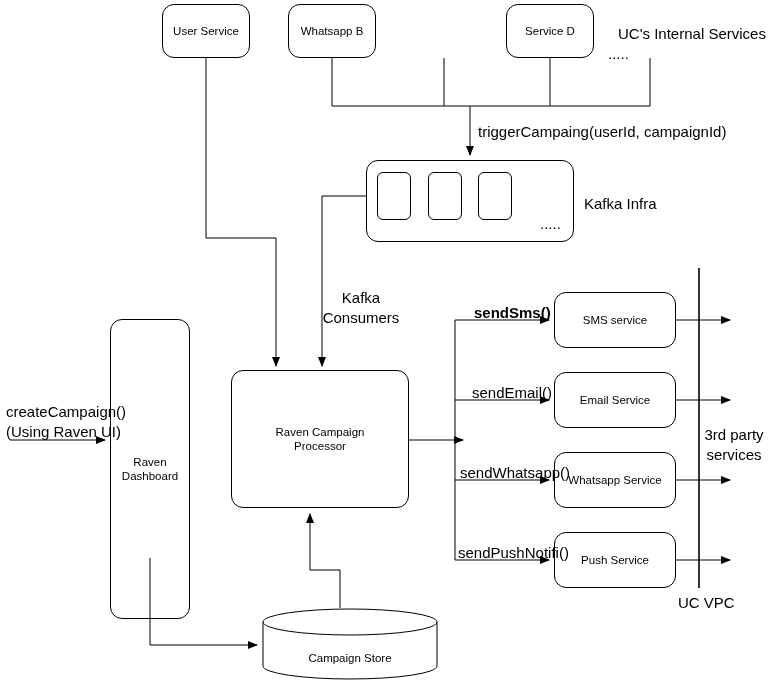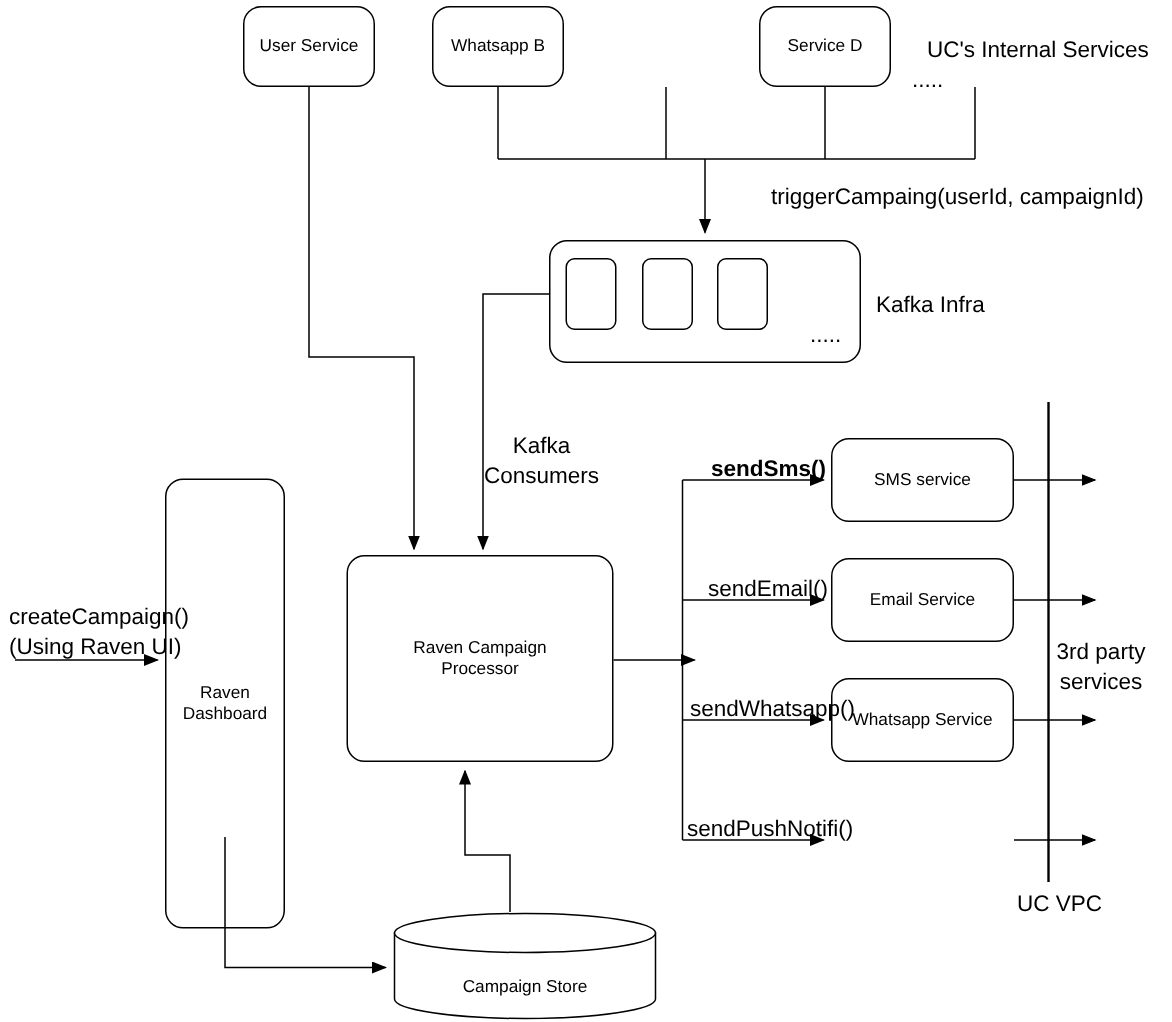--- a/index.html
+++ b/index.html
@@ -74,21 +74,21 @@
   <div class="box rounded" style="left:288px; top:4px; width:88px; height:54px;">
     <span>Whatsapp B</span>
   </div>
   <div class="box rounded" style="left:506px; top:4px; width:88px; height:54px;">
     <span>Service D</span>
   </div>
 
   <div class="label" style="left:618px; top:24px;">UC's Internal Services</div>
   <div class="label" style="left:608px; top:44px;">.....</div>
 
-  <div class="label" style="left:478px; top:122px;margin-left:36px;">triggerCampaing(userId, campaignId)</div>
+  <div class="label" style="left:478px; top:122px;">triggerCampaing(userId, campaignId)</div>
 
   <div class="box rounded" style="left:366px; top:160px; width:208px; height:82px; justify-content:flex-start;"></div>
   <div class="box" style="left:377px; top:172px; width:34px; height:48px; border-radius:6px;"></div>
   <div class="box" style="left:428px; top:172px; width:34px; height:48px; border-radius:6px;"></div>
   <div class="box" style="left:478px; top:172px; width:34px; height:48px; border-radius:6px;"></div>
   <div class="label" style="left:540px; top:214px;">.....</div>
   <div class="label" style="left:584px; top:194px;">Kafka Infra</div>
 
   <div class="label center" style="left:322px; top:288px; width:78px;"><span style="white-space:pre-line;">Kafka
 Consumers</span></div>
@@ -107,20 +107,23 @@
   </div>
 
   <div class="box rounded" style="left:554px; top:292px; width:122px; height:56px;">
     <span>SMS service</span>
   </div>
   <div class="box rounded" style="left:554px; top:372px; width:122px; height:56px;">
     <span>Email Service</span>
   </div>
   <div class="box rounded" style="left:554px; top:452px; width:122px; height:56px;">
     <span>Whatsapp Service</span>
+  </div>
+  <div class="box rounded" style="left:554px; top:532px; width:122px; height:56px;">
+    <span>Push Service</span>
   </div>
 
   <div class="label" style="left:474px; top:303px;font-weight:bold;">sendSms()</div>
   <div class="label" style="left:472px; top:383px;">sendEmail()</div>
   <div class="label" style="left:460px; top:463px;">sendWhatsapp()</div>
   <div class="label" style="left:458px; top:543px;">sendPushNotifi()</div>
 
   <div class="label center" style="left:700px; top:425px; width:68px; white-space:pre-line;">3rd party
 services</div>
   <div class="label" style="left:678px; top:593px;">UC VPC</div>

